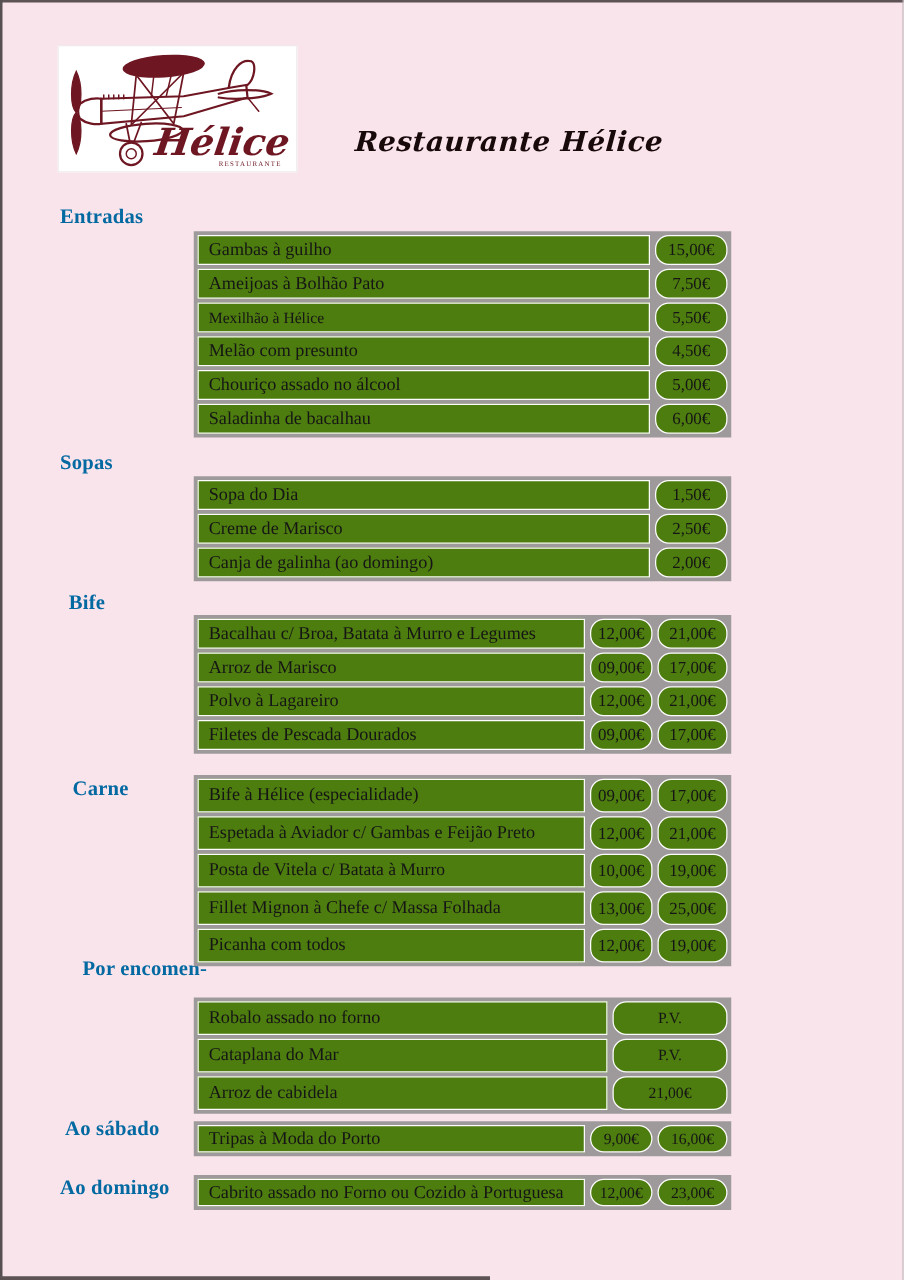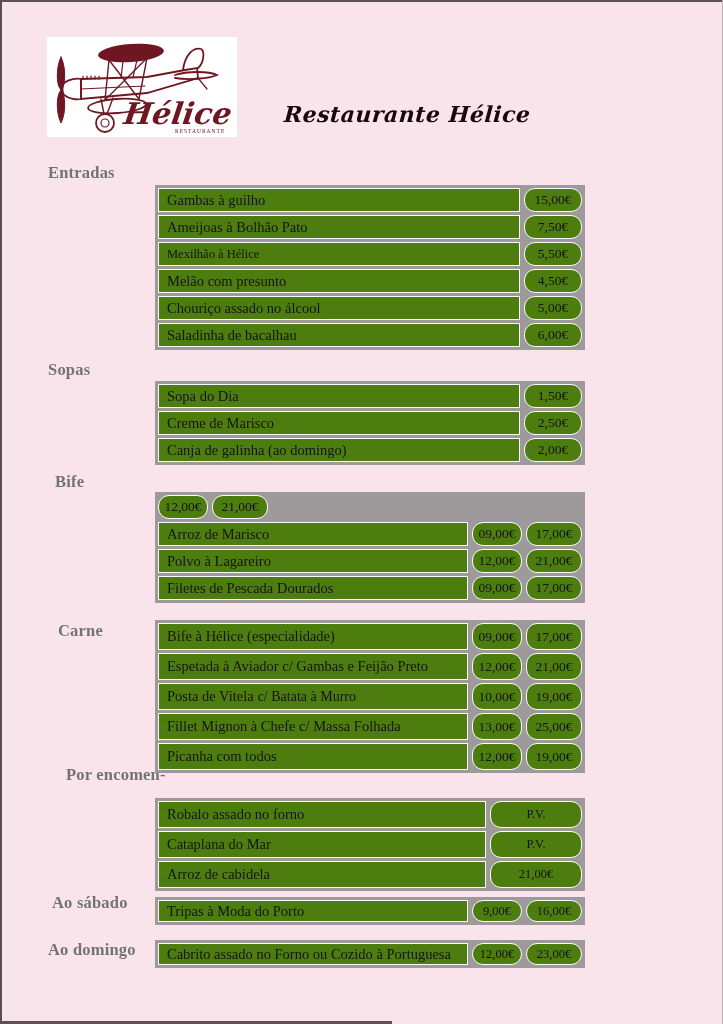--- a/index.html
+++ b/index.html
@@ -30,21 +30,21 @@
     position:absolute; left:284px; top:101px; width:260px;
     font-family:"DejaVu Serif", serif;
     font-style:italic; font-weight:bold;
     font-size:22px; letter-spacing:0.5px;
     color:#18090b;
     transform:skewX(-4deg);
   }
 
   .section-heading {
     position:absolute;
-    font-weight:bold; font-size:16.5px; color:#737373;
+    font-weight:bold; font-size:16.5px; color:#0369a1;
     letter-spacing:0.2px;
     text-align:right;
   }
 
   
   .menu-table {
     position:absolute; left:155px; width:430px;
     background:#9e9a9b;
     padding:3px;
     display:flex; flex-direction:column; gap:3px;
@@ -176,20 +176,21 @@
       <div class="cell price w-single">2,50€</div>
     </div>
     <div class="row">
       <div class="cell name">Canja de galinha (ao domingo)</div>
       <div class="cell price w-single">2,00€</div>
     </div>
   </div>
 
   <div class="menu-table t-peixe">
     <div class="row">
+      <div class="cell name">Bacalhau c/ Broa, Batata à Murro e Legumes</div>
       <div class="cell price w-p1">12,00€</div>
       <div class="cell price w-p2">21,00€</div>
     </div>
     <div class="row">
       <div class="cell name">Arroz de Marisco</div>
       <div class="cell price w-p1">09,00€</div>
       <div class="cell price w-p2">17,00€</div>
     </div>
     <div class="row">
       <div class="cell name">Polvo à Lagareiro</div>

